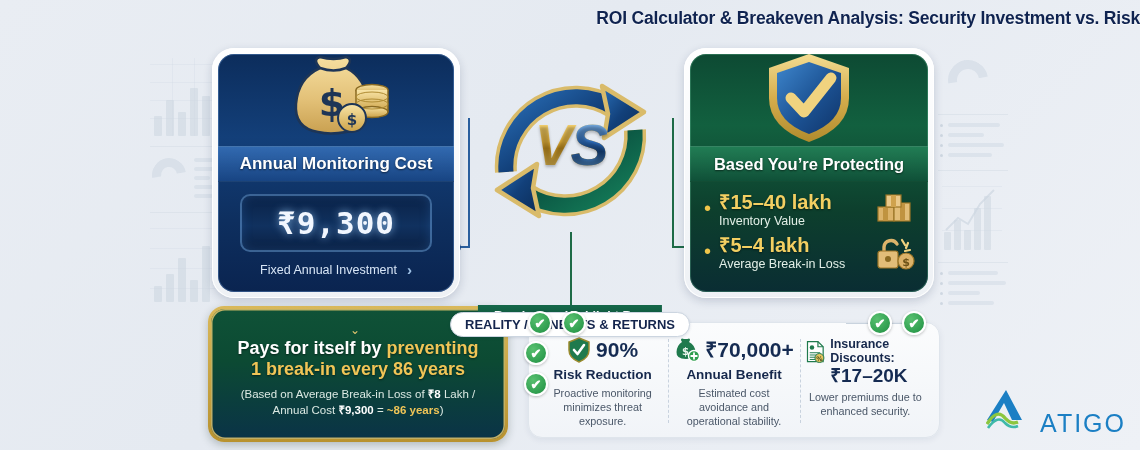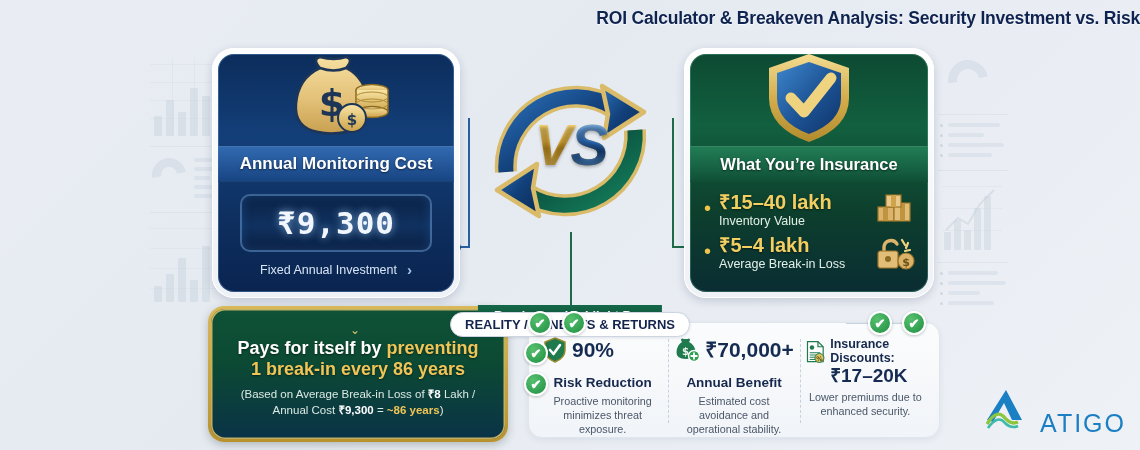--- a/index.html
+++ b/index.html
@@ -202,23 +202,23 @@
     color:#fff; font-size:13px; font-weight:bold; z-index:6;
   }
   .rail { position:absolute; height:1px; background:#c9d3de; z-index:1; }
 
   .benefits { position:absolute; inset:14px 8px 8px; display:flex; }
   .benefit { flex:1 1 0; padding: 0 6px; text-align:center; position:relative; }
   .benefit + .benefit::before {
     content:""; position:absolute; left:0; top:2px; bottom:6px;
     border-left:1px dashed #c8d2de;
   }
-  .b-top { display:flex; align-items:center; justify-content:flex-start; gap:5px; }
+  .b-top { display:flex; align-items:center; justify-content:center; gap:5px; }
   .b-num { font-size:21px; font-weight:bold; color:#152b52; line-height:1.05; }
-  .b-title { font-size:13.5px; font-weight:bold; color:#16284c; margin-top:12px; }
+  .b-title { font-size:13.5px; font-weight:bold; color:#16284c; margin-top:4px; }
   .b-desc { font-size:10.8px; color:#4a5768; line-height:1.3; margin-top:4px; }
   .b-stack { text-align:left; }
   .b-stack .b-title { font-size:12.5px; line-height:1.15; }
   .b-stack .b-num { font-size:19px; }
 
   
   #logo { position:absolute; right:14px; bottom:12px; display:flex; align-items:center; gap:6px; }
   .logo-text { font-size:25px; letter-spacing:2px; color:#1b7fc4; font-weight:normal;margin-top:32px; }
 </style>
 </head>
@@ -397,21 +397,21 @@
               <stop offset="0" stop-color="#3e86cd"></stop>
                 <stop offset="0.55" stop-color="#1c5293"></stop>
                 <stop offset="1" stop-color="#0f3469"></stop>
             </linearGradient>
           </defs>
           <path d="M48 4 L88 18 V48 Q88 78 48 92 Q8 78 8 48 V18 Z" fill="url(#shGold)"></path>
           <path d="M48 12 L80 23 V48 Q80 72 48 84 Q16 72 16 48 V23 Z" fill="url(#shBlue)"></path>
           <path d="M30 48 L43 62 L70 28" fill="none" stroke="#f0d37f" stroke-width="11" stroke-linecap="round" stroke-linejoin="round"></path>
         </svg>
       </div>
-      <div class="protect-header">What You’re Insurance</div>
+      <div class="protect-header">Based You’re Protecting</div>
       <div class="protect-body">
         <div class="protect-item">
           <span class="bullet">•</span>
           <span class="protect-texts">
             <span class="protect-amt" style="display:block">₹15–40 lakh</span>
             <span class="protect-label" style="display:block">Inventory Value</span>
           </span>
           <svg width="40" height="34" viewBox="0 0 40 34">
             <rect x="2" y="14" width="16" height="14" fill="#dcb36a" stroke="#9b7526" stroke-width="1.2"></rect>
             <rect x="7" y="14" width="5" height="14" fill="#c09340"></rect>

